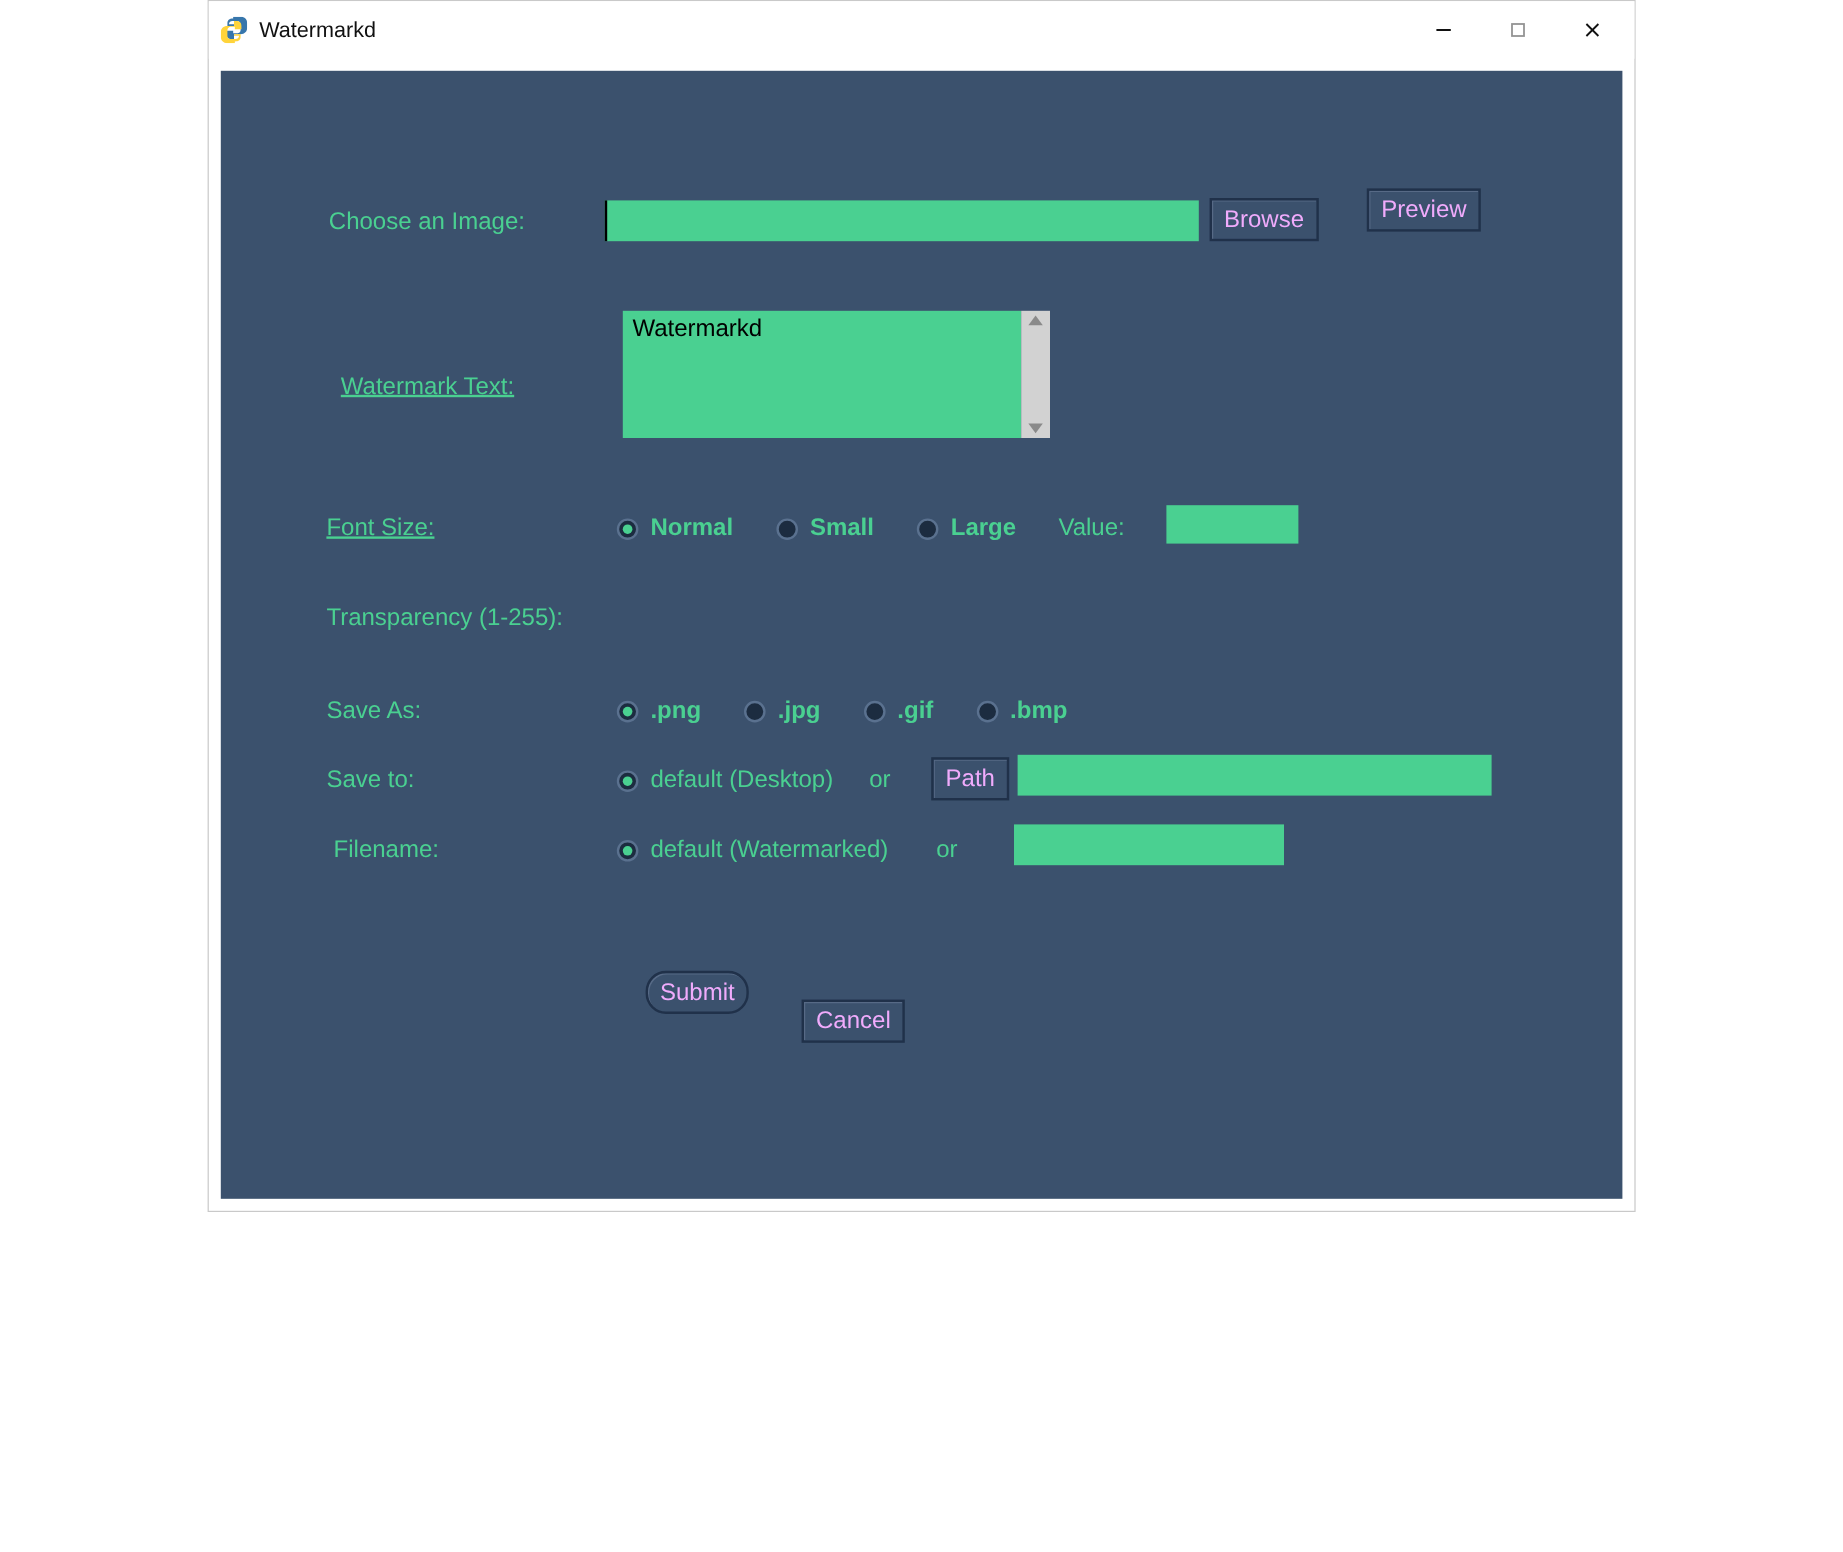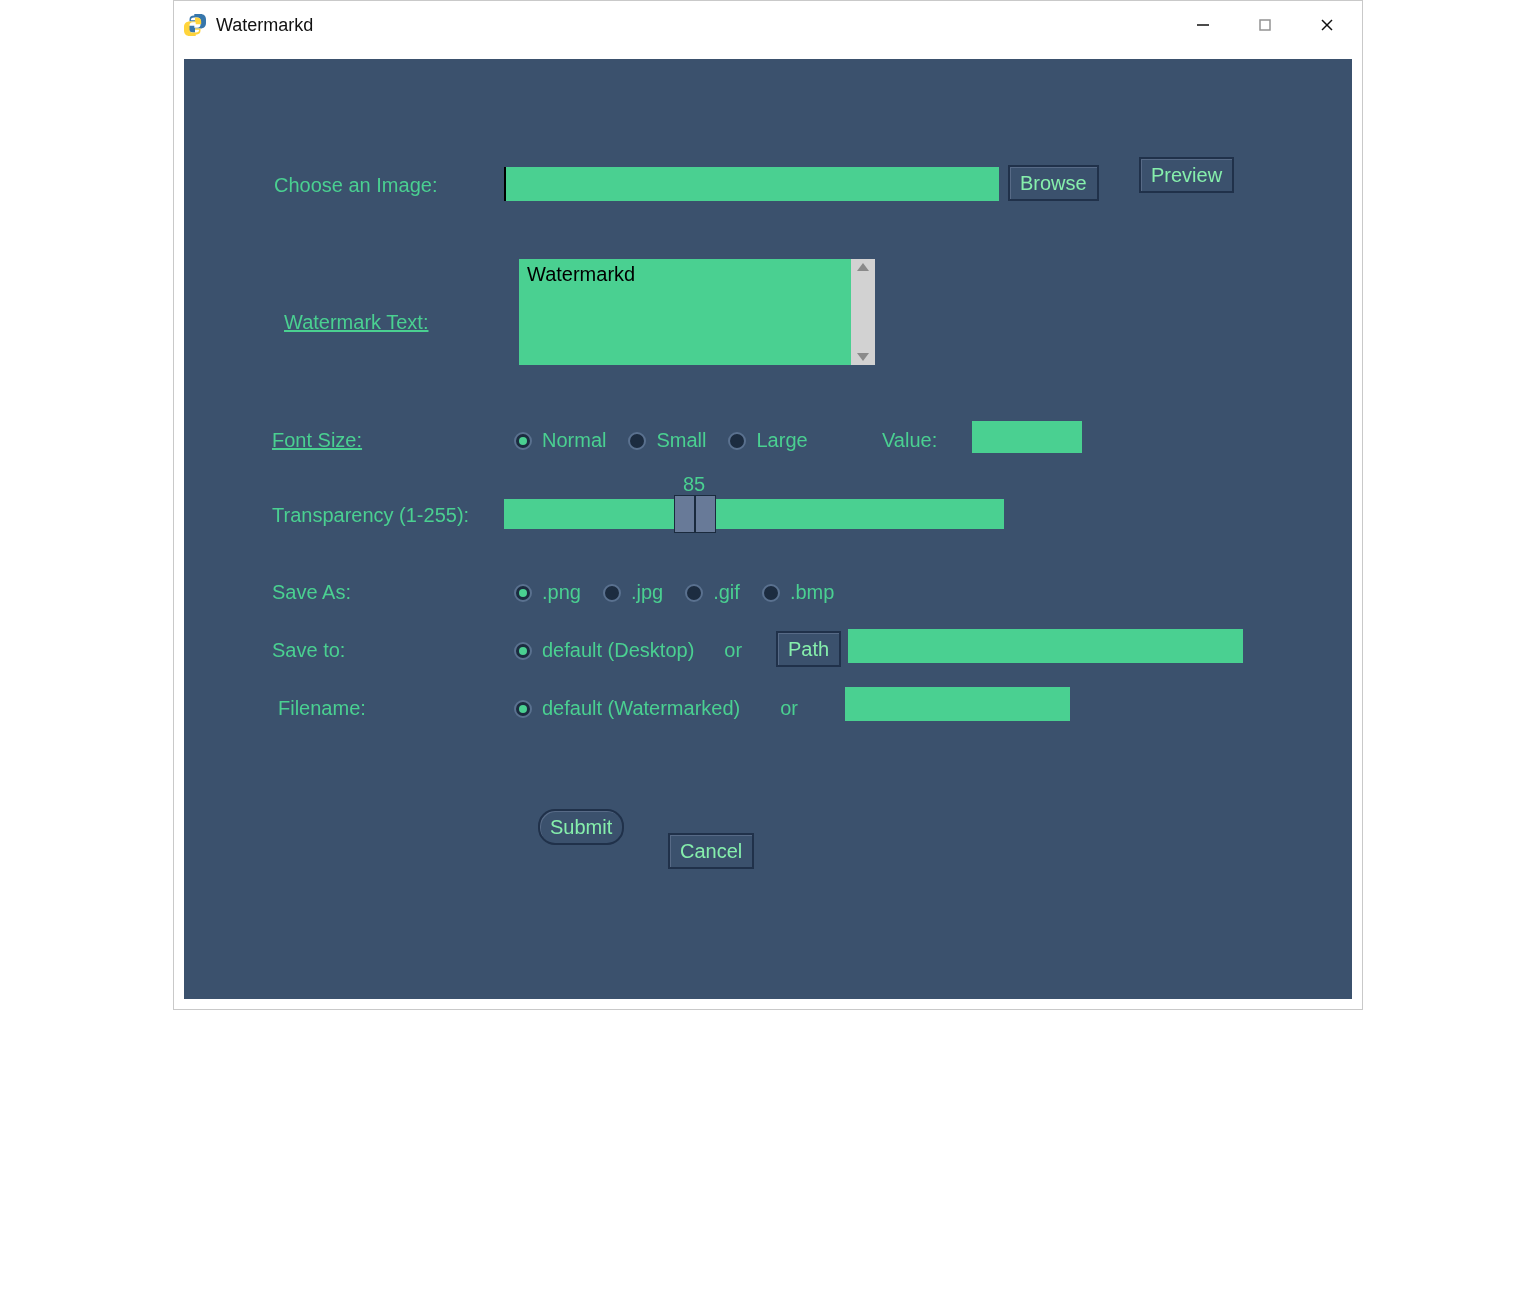--- a/index.html
+++ b/index.html
@@ -72,21 +72,21 @@
     color:#000;
     outline:none;
   }
   .text-input.caret {
     border-left: 2px solid #000;
   }
 
   .btn {
     position:absolute;
     background:#3b516d;
-    color:#86efac;
+    color:#f0abfc;
     border:2px solid #20314a;
     box-shadow: inset 1px 1px 0 rgba(170,185,210,0.25);
     font-size:20px;
     padding:2px 10px;
     line-height:1.4;
     cursor:pointer;
   }
 
   .textarea-wrap {
     position:absolute;
@@ -114,21 +114,21 @@
   .scroll-arrow {
     width:0; height:0;
     border-left:6px solid transparent;
     border-right:6px solid transparent;
   }
   .scroll-arrow.up { border-bottom:8px solid #8a8a8a; }
   .scroll-arrow.down { border-top:8px solid #8a8a8a; }
 
   
   .radio-set { position:absolute; display:flex; align-items:center; gap:30px; }
-  .radio-set.tight { gap:22px; }
+  .radio-set.tight { gap:36px;font-weight:bold; }
   .radio-item { display:flex; align-items:center; gap:10px; color:#4ad091; }
   .radio {
     width:18px; height:18px; border-radius:50%;
     border:2px solid #5a718f;
     background:#1c2c40;
     display:flex; align-items:center; justify-content:center;
     flex:0 0 auto;
   }
   .radio.checked::after {
     content:"";
@@ -224,28 +224,20 @@
       </div>
       <div class="radio-item">
         <span class="radio"></span>
         <span>Large</span>
       </div>
     </div>
     <span class="lbl" style="left:698px; top:370px;">Value:</span>
     <div class="text-input" style="left:788px; top:362px; width:110px; height:32px;"></div>
 
     <span class="lbl" style="left:88px; top:445px;">Transparency (1-255):</span>
-    <div class="slider" style="left:320px; top:440px; width:500px;">
-      <div class="track" style="width:500px;"></div>
-      <span class="value" style="left:190px;">85</span>
-      <div class="thumb" style="left:170px;">
-        <div class="piece"></div>
-          <div class="piece"></div>
-      </div>
-    </div>
 
     <span class="lbl" style="left:88px; top:522px;">Save As:</span>
     <div class="radio-set tight" style="left:330px; top:522px;">
       <div class="radio-item">
           <span class="radio checked"></span>
           <span>.png</span>
         </div>
       <div class="radio-item">
           <span class="radio"></span>
           <span>.jpg</span>

